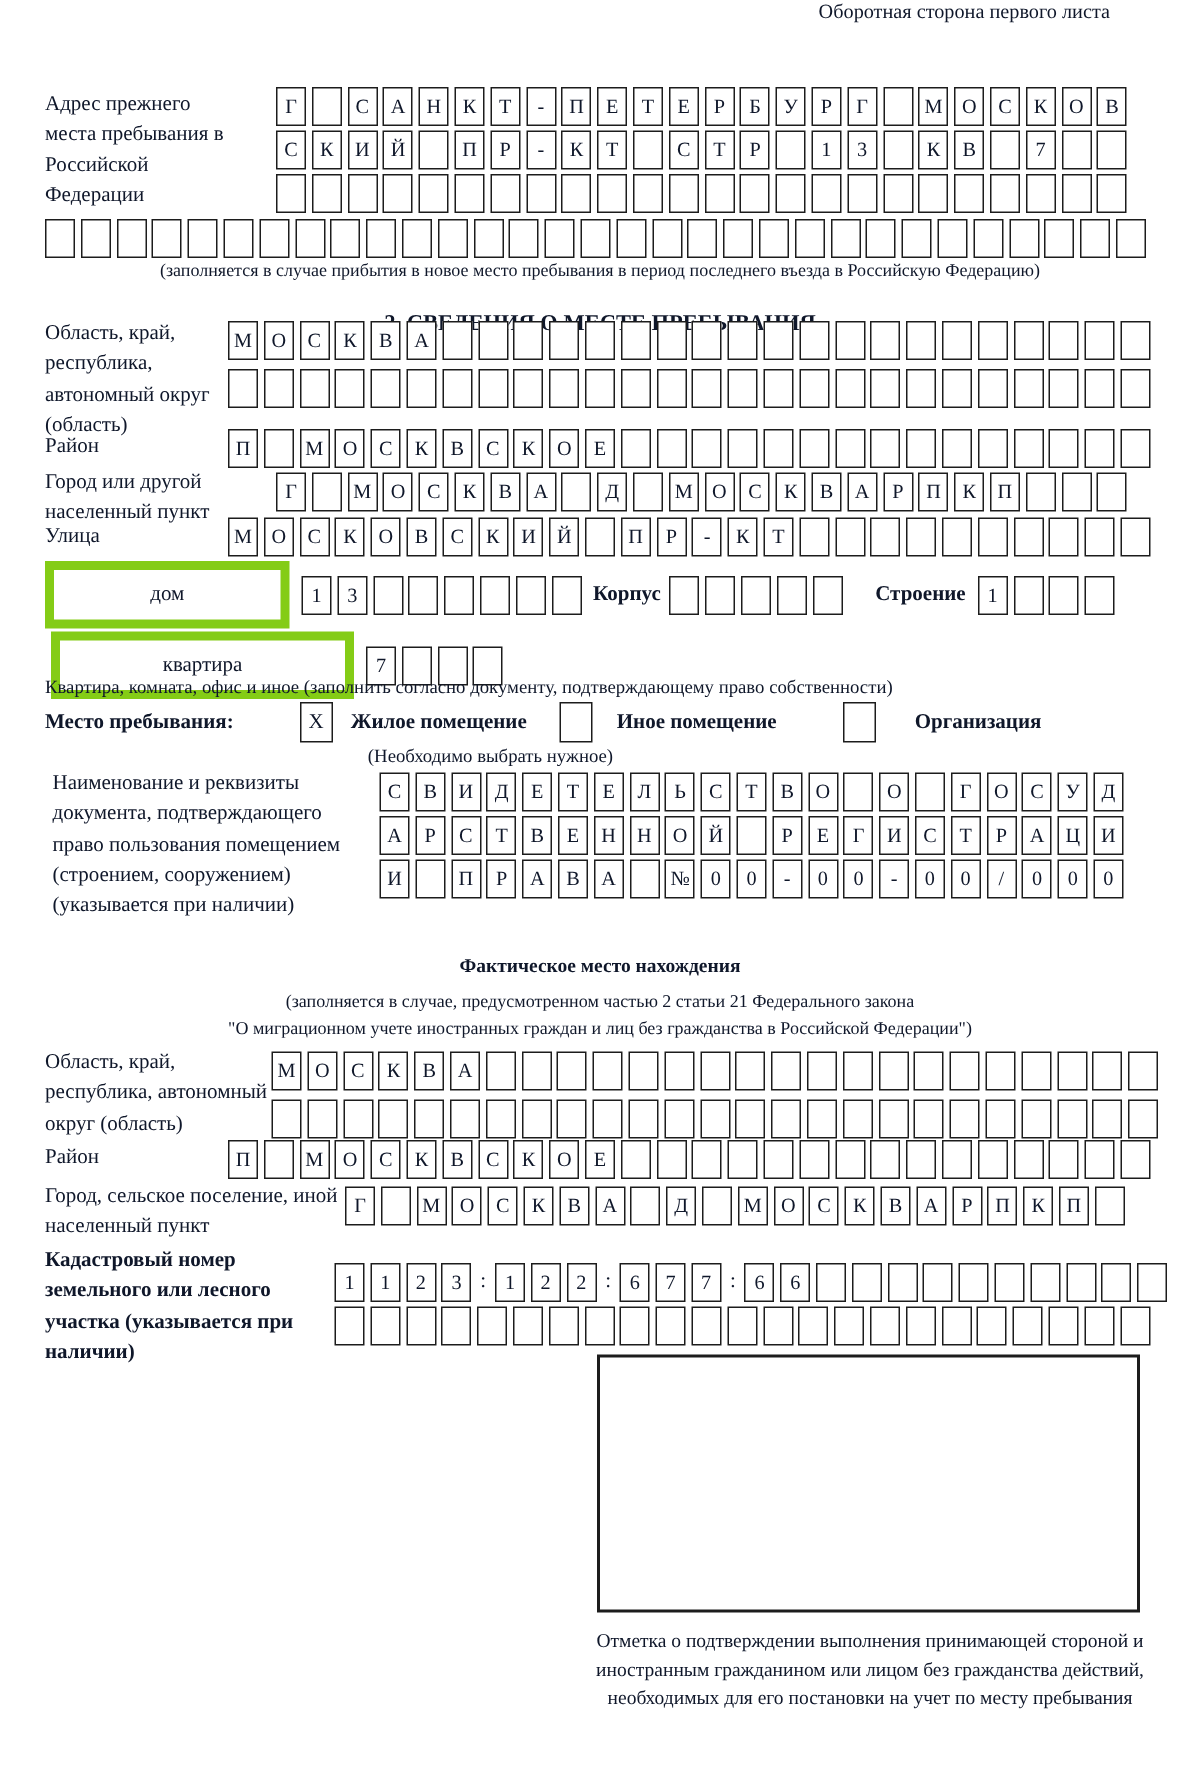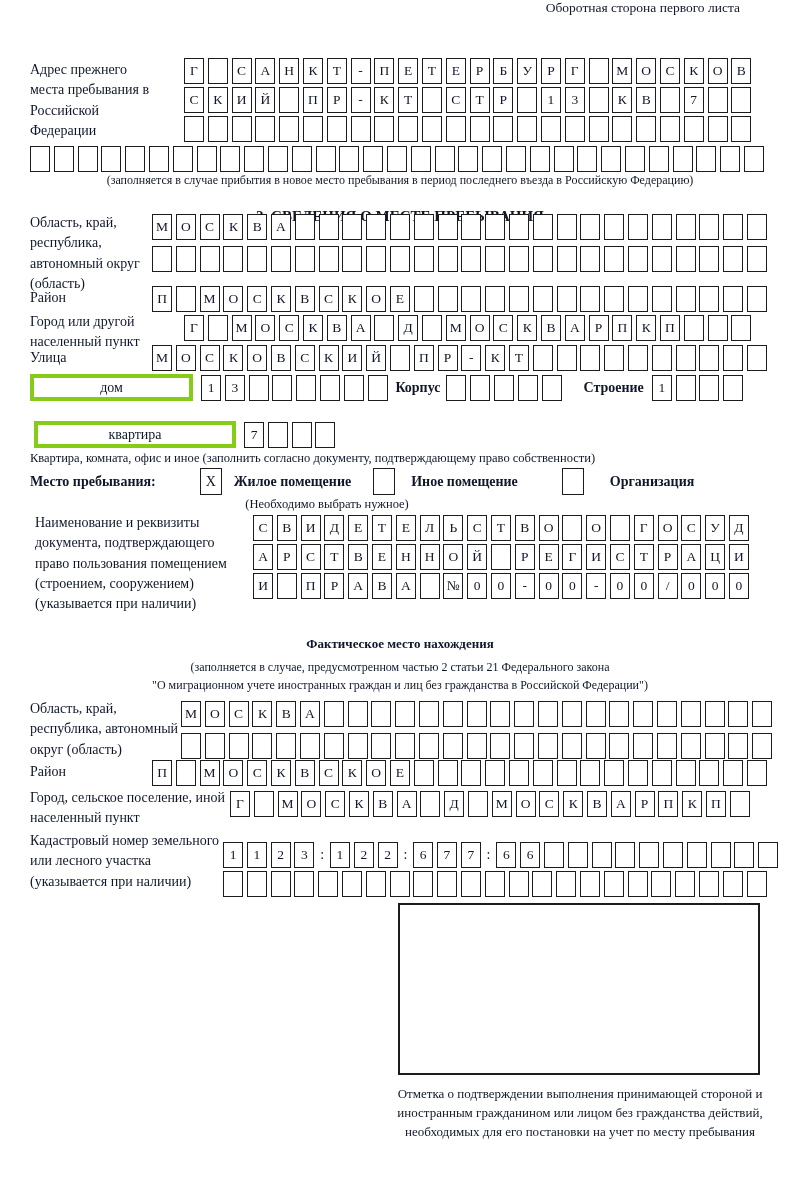--- a/index.html
+++ b/index.html
@@ -20,21 +20,21 @@
   .cell{
     box-sizing:border-box;width:20px;height:26px;border:1.7px solid #1c1c1c;
     margin-right:3.8px;display:flex;align-items:center;justify-content:center;
     font-size:13.5px;flex:0 0 auto;background:#fff;
   }
   .sep{
     width:8px;height:26px;margin-right:3.8px;display:flex;align-items:center;
     justify-content:center;font-size:14px;flex:0 0 auto;
   }
   .widebox{
-    box-sizing:border-box;border:4px solid #84cc16;height:27px;
+    box-sizing:border-box;border:6px solid #84cc16;height:45px;
     display:flex;align-items:center;justify-content:center;font-size:14px;
     background:#fff;flex:0 0 auto;
   }
   .inline-lbl{font-size:14px;line-height:27px;white-space:nowrap;flex:0 0 auto;font-weight:bold;}
   .checkbox{
     box-sizing:border-box;width:22px;height:27px;border:1.8px solid #1c1c1c;
     display:flex;align-items:center;justify-content:center;font-size:14px;
     background:#fff;flex:0 0 auto;
   }
   .stayrow{display:flex;align-items:center;}
@@ -551,21 +551,21 @@
       <span class="cell">К</span>
       <span class="cell">В</span>
       <span class="cell">А</span>
       <span class="cell">Р</span>
       <span class="cell">П</span>
       <span class="cell">К</span>
       <span class="cell">П</span>
       <span class="cell"></span>
     </div>
 
-  <div class="abs lbl" style="left:30px;top:831px;width:190px;">Кадастровый номер земельного или лесного участка (указывается при наличии)</div>
+  <div class="abs lbl" style="left:30px;top:831px;width:190px;font-weight:bold;">Кадастровый номер земельного или лесного участка (указывается при наличии)</div>
   <div class="abs cellcol" style="left:223px;top:842px;">
     <div class="cellrow">
         <span class="cell">1</span>
         <span class="cell">1</span>
         <span class="cell">2</span>
         <span class="cell">3</span>
         <span class="sep">:</span>
         <span class="cell">1</span>
         <span class="cell">2</span>
         <span class="cell">2</span>

